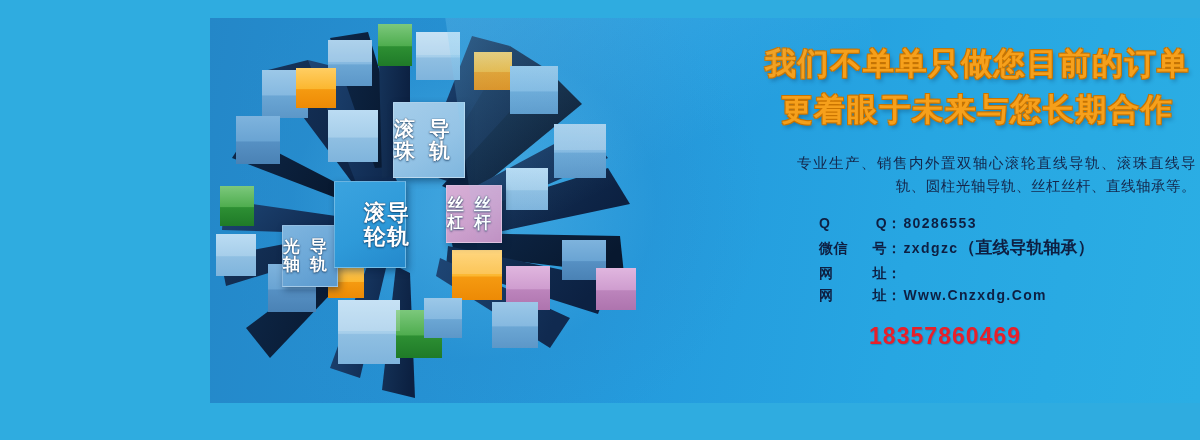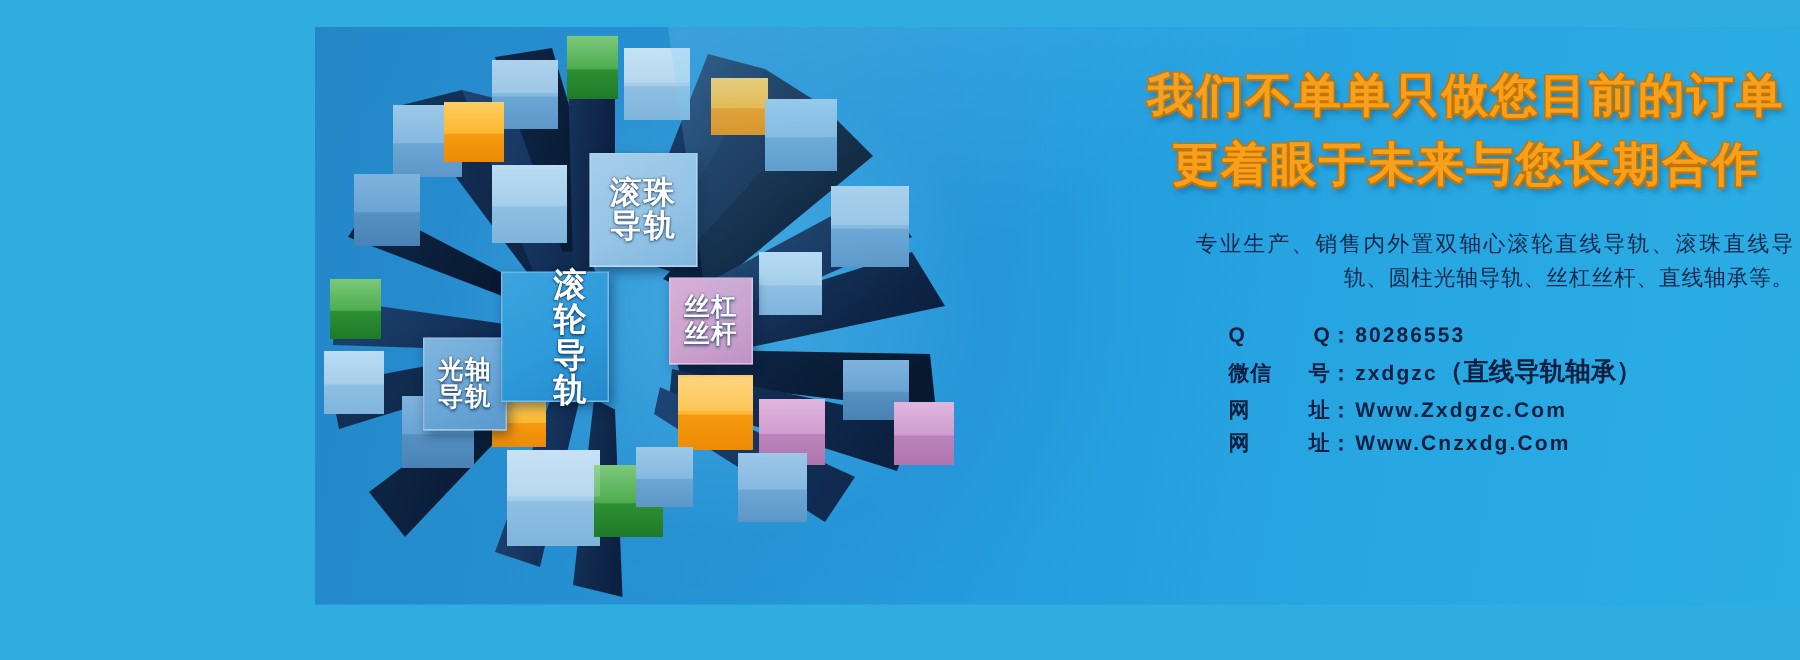--- a/index.html
+++ b/index.html
@@ -35,21 +35,21 @@
     transform:rotate(-8deg); pointer-events:none;
   }
 
   
   #cubes { position:absolute; left:0; top:0; width:430px; height:385px; }
   #cubes svg { display:block; width:430px; height:385px; }
 
   
   .chip {
     position:absolute;
-    display:flex; flex-direction:column;
+    display:flex; 
     align-items:center; justify-content:center;
     color:#fff; font-weight:bold;
     text-shadow:0 1px 2px rgba(0,40,80,.65), 0 0 1px rgba(0,30,60,.9);
     line-height:1.06;
     border:1px solid rgba(255,255,255,.30);
     box-shadow:2px 3px 7px rgba(0,25,55,.45);
   }
   .chip span { display:block; letter-spacing:.06em; }
 
   .chip-gunzhu {           
@@ -310,33 +310,33 @@
           <span class="cval">zxdgzc</span>
           <span class="cnote">（直线导轨轴承）</span>
         </div>
 
         <div class="crow">
           <span class="clabel">
             <i>网</i>
             <i>址</i>
           </span>
           <span class="ccolon">：</span>
-          <span class="cval">Www.Zxdgzc.Com</span>
         </div>
 
         <div class="crow">
           <span class="clabel">
             <i>网</i>
             <i>址</i>
           </span>
           <span class="ccolon">：</span>
           <span class="cval">Www.Cnzxdg.Com</span>
         </div>
 
       </div>
 
       <div class="phone">
+        <span class="phone-number">18357860469</span>
       </div>
 
     </div>
 
   </div>
 </div>
 
 </body></html>

